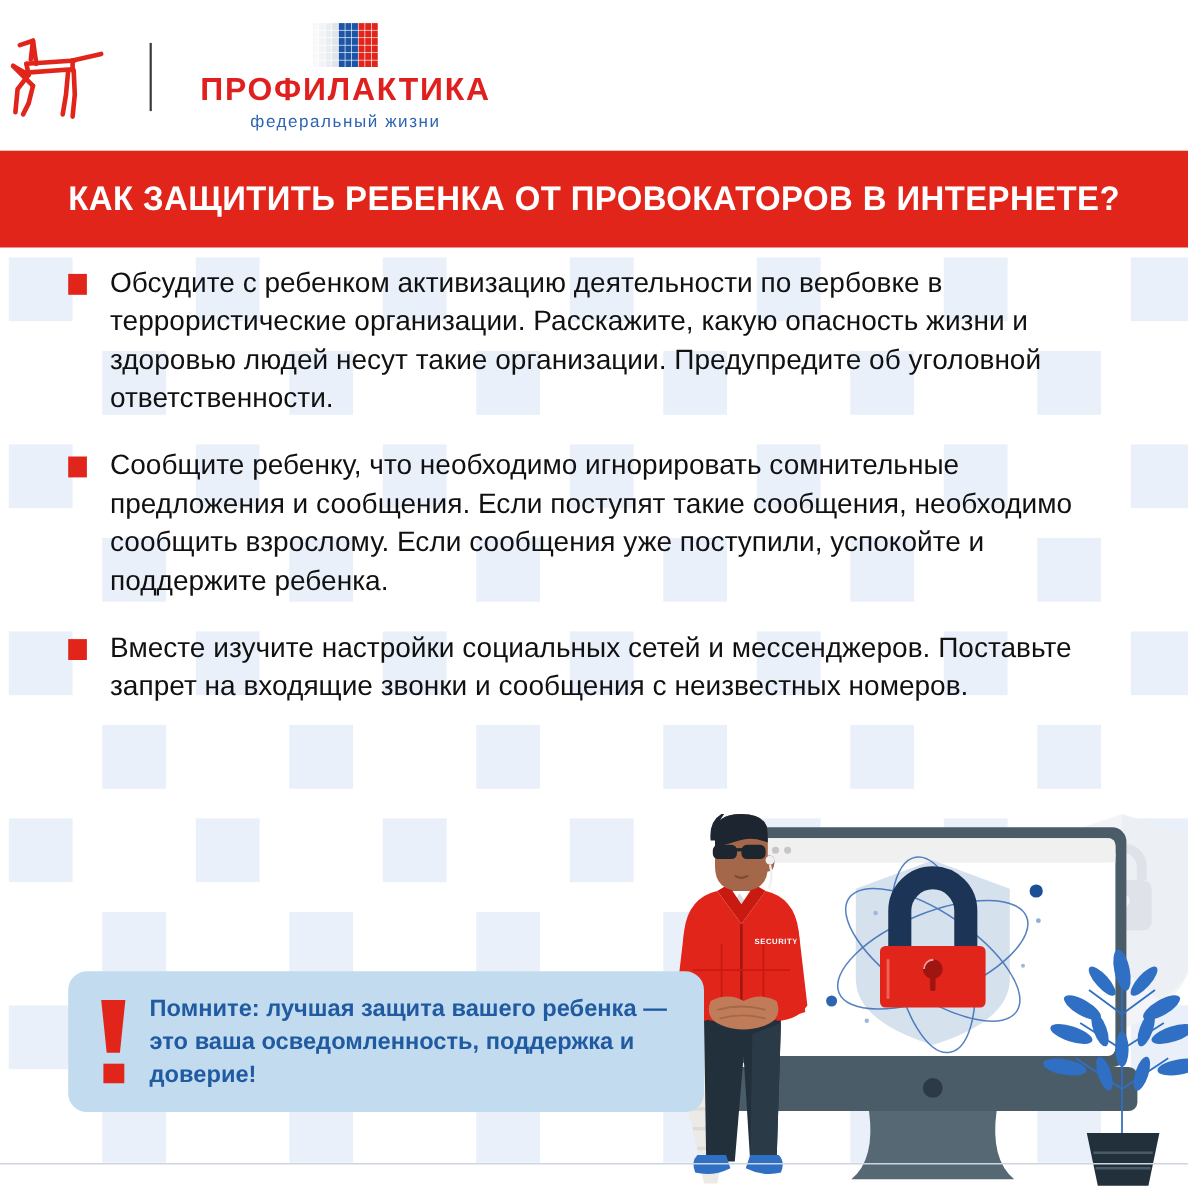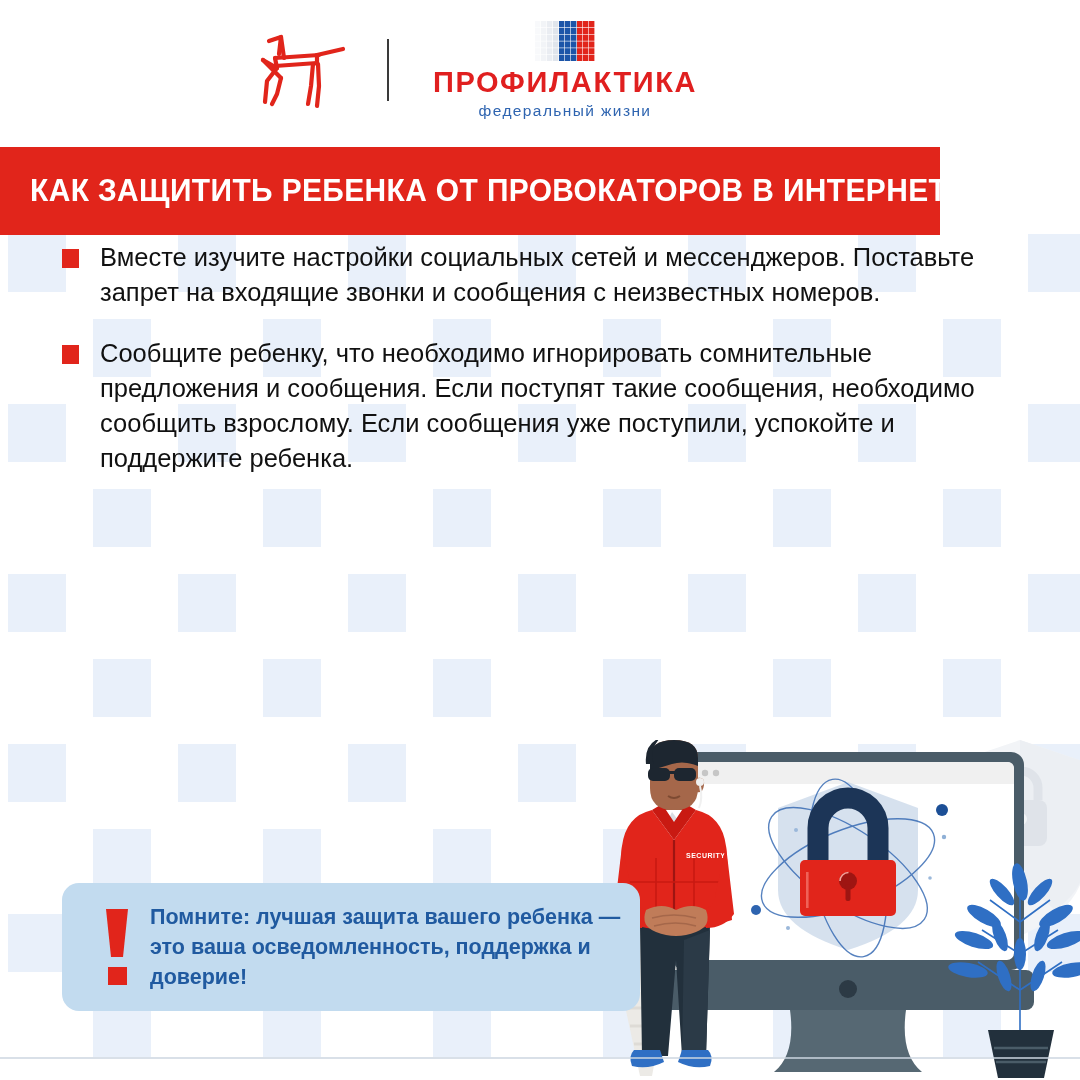--- a/index.html
+++ b/index.html
@@ -16,42 +16,42 @@
   #bg-pattern{
     position:absolute; left:0; top:228px; width:1080px; height:852px;
     z-index:0; pointer-events:none;
   }
   .bg-sq{ position:absolute; background:#e9f0fa; }
 
   
   #header{
     position:absolute; left:0; top:0; width:948px; height:140px;
     background:#ffffff; z-index:5;
-    display:flex; align-items:center; justify-content:center; gap:0px;
+    display:flex; align-items:center; gap:0px;
   }
   #logo-dog{ width:96px; height:84px; }
   #logo-divider{
     width:2px; height:62px; background:#3a3a3a; margin:0 44px 0 40px;
   }
   #logo-right{ display:flex; flex-direction:column; align-items:center; }
   #logo-flag{ width:60px; height:40px; margin-bottom:7px; }
   #logo-word{
     font-size:29px; font-weight:bold; color:#e01f1f; letter-spacing:1.6px;
     line-height:1; font-family:"Liberation Sans",sans-serif;
   }
   #logo-sub{
     font-size:15.5px; color:#2e64b0; letter-spacing:1.4px; margin-top:5px;
     font-family:"Liberation Sans",sans-serif;
   }
 
   
   #title-bar{
-    position:absolute; left:0; top:147px; width:940px; height:88px;
+    position:absolute; left:0; top:137px; width:1080px; height:88px;
     background:#e1251b; z-index:6;
-    display:flex; align-items:center;
+    display:flex; align-items:center;padding-left:32px;
   }
   #title-text{
     color:#ffffff; font-size:31px; font-weight:bold;
     letter-spacing:0.4px; margin-left:30px;
     transform:scaleX(0.965); transform-origin:left center;
     white-space:nowrap;
     font-family:"Liberation Sans",sans-serif;
   }
 
   
@@ -73,21 +73,21 @@
 
   
   #illustration{
     position:absolute; left:0; bottom:0; width:1080px; height:340px; z-index:3;
   }
 
   
   #callout{
     position:absolute; left:62px; top:883px; width:578px; height:128px;
     background:#c2dbef; border-radius:17px; z-index:7;
-    display:flex; align-items:center; padding-left:40px;
+    display:flex; align-items:center; padding-left:26px;
   }
   #callout-excl{ width:30px; height:76px; margin-right:18px; flex:none; }
   #callout-text{
     font-size:21.5px; line-height:30px; font-weight:bold; color:#205aa0;
     font-family:"Liberation Sans",sans-serif;
   }
 </style>
 </head>
 <body>
 
@@ -251,25 +251,29 @@
   </div>
 </div>
 
 <div id="title-bar">
   <div id="title-text">КАК ЗАЩИТИТЬ РЕБЕНКА ОТ ПРОВОКАТОРОВ В ИНТЕРНЕТЕ?</div>
 </div>
 
 <div id="bullets">
     <div class="bullet-item">
       <span class="bullet-marker"></span>
-      <div class="bullet-text">Вместе изучите настройки социальных сетей и мессенджеров. Поставьте запрет на входящие звонки и сообщения с неизвестных номеров.</div>
+      <div class="bullet-text">Обсудите с ребенком активизацию деятельности по вербовке в террористические организации. Расскажите, какую опасность жизни и здоровью людей несут такие организации. Предупредите об уголовной ответственности.</div>
     </div>
     <div class="bullet-item">
       <span class="bullet-marker"></span>
       <div class="bullet-text">Сообщите ребенку, что необходимо игнорировать сомнительные предложения и сообщения. Если поступят такие сообщения, необходимо сообщить взрослому. Если сообщения уже поступили, успокойте и поддержите ребенка.</div>
+    </div>
+    <div class="bullet-item">
+      <span class="bullet-marker"></span>
+      <div class="bullet-text">Вместе изучите настройки социальных сетей и мессенджеров. Поставьте запрет на входящие звонки и сообщения с неизвестных номеров.</div>
     </div>
   </div>
 
 <svg id="illustration" viewBox="0 0 1080 340">
 
   <g>
     <path d="M1020 0 L1085 22 L1085 120 Q1085 168 1020 196 Q955 168 955 120 L955 22 Z" fill="#f2f4f7"></path>
     <path d="M1020 0 L1085 22 L1085 120 Q1085 150 1055 170 L1020 140 Z" fill="#eceff3"></path>
     <rect x="995" y="60" width="52" height="46" rx="8" fill="#dfe3e9"></rect>
     <path d="M1004 60 v-12 a17 17 0 0 1 34 0 v12" fill="none" stroke="#dfe3e9" stroke-width="9"></path>

